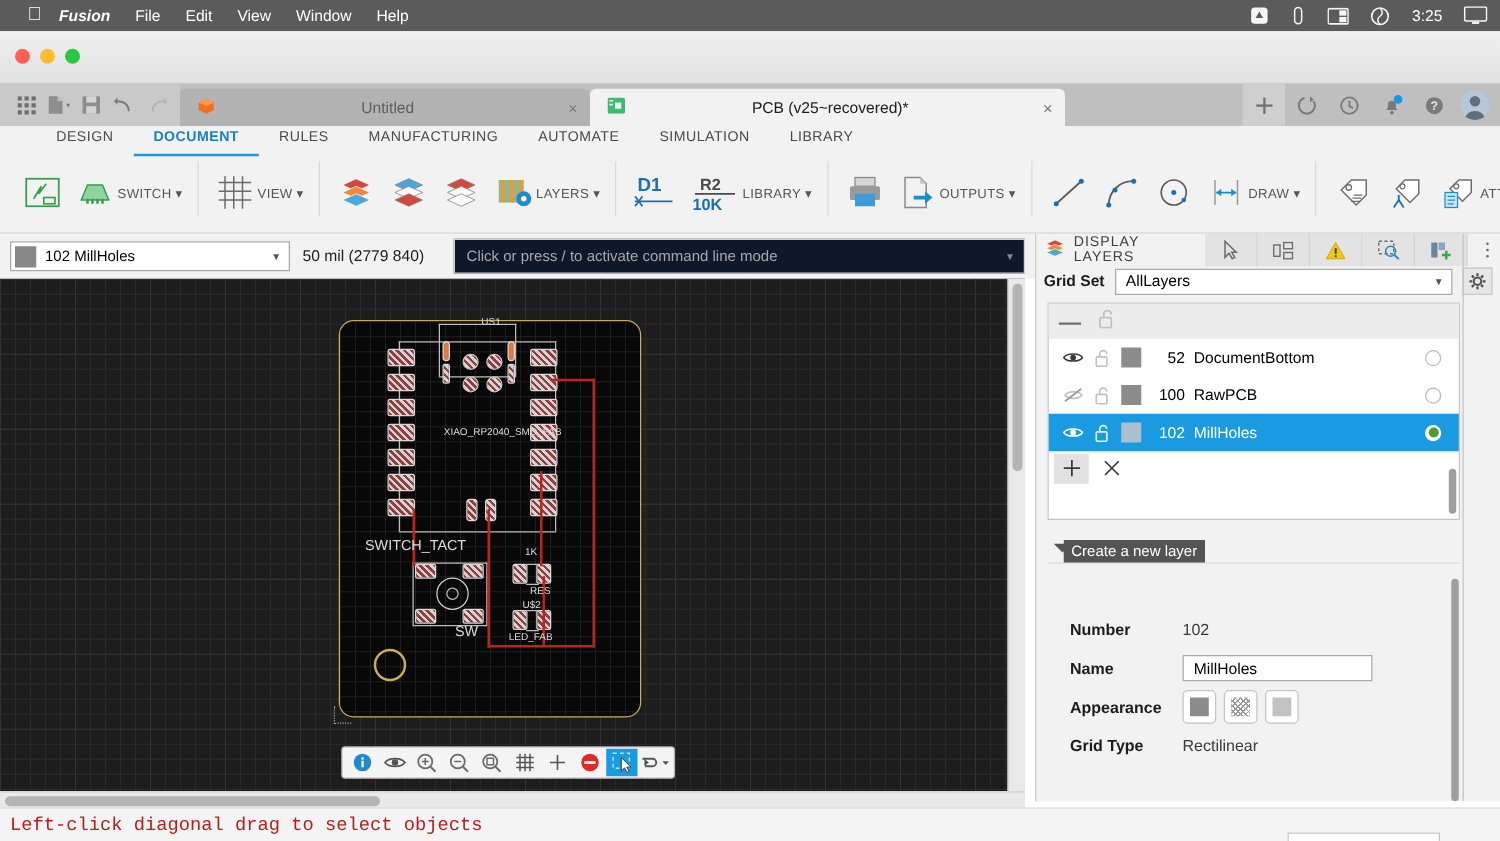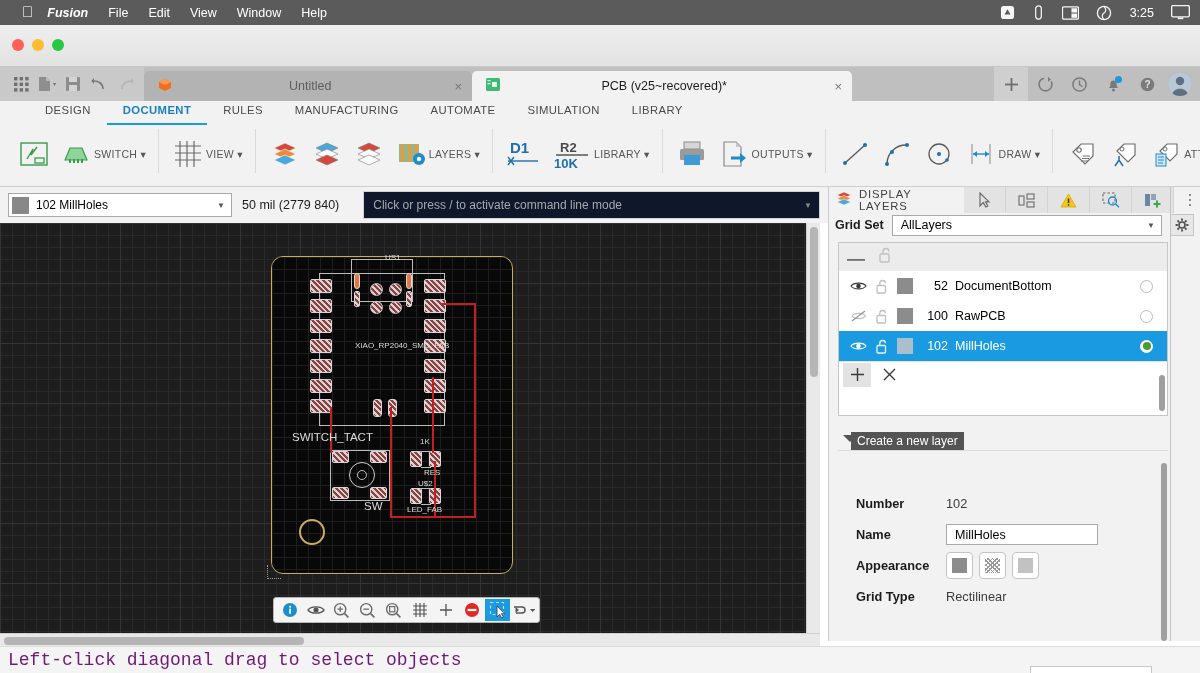--- a/index.html
+++ b/index.html
@@ -206,21 +206,21 @@
   .apsw { width: 15px; height: 15px; }
   .rpscroll { position: absolute; left: 1161px; top: 463px; width: 6px; height: 178px;
               background: #9f9f9f; border-radius: 3px; }
   .rpborder { position: absolute; left: 1170px; top: 187px; width: 1px; height: 454px;
               background: #c3c3c3; }
 
   
   .statusbar { position: absolute; left: 0; top: 646px; width: 1200px; height: 27px;
                background: #f4f4f4; border-top: 1px solid #dcdcdc;
                display: flex; align-items: center; padding-left: 8px; }
-  .statustext { font-family: "Liberation Mono", monospace; font-size: 18px; color: #701a75; }
+  .statustext { font-family: "Liberation Mono", monospace; font-size: 15px; color: #b91c1c; }
   .statusbox { position: absolute; left: 1030px; top: 666px; width: 122px; height: 16px;
                background: #fff; border: 1px solid #c6c6c6; }
   .bottomband { position: absolute; left: 0; top: 640px; width: 820px; height: 6px;
                 background: #a9a9a9; }
 </style>
 </head>
 <body>
 
 <div id="app">
 

